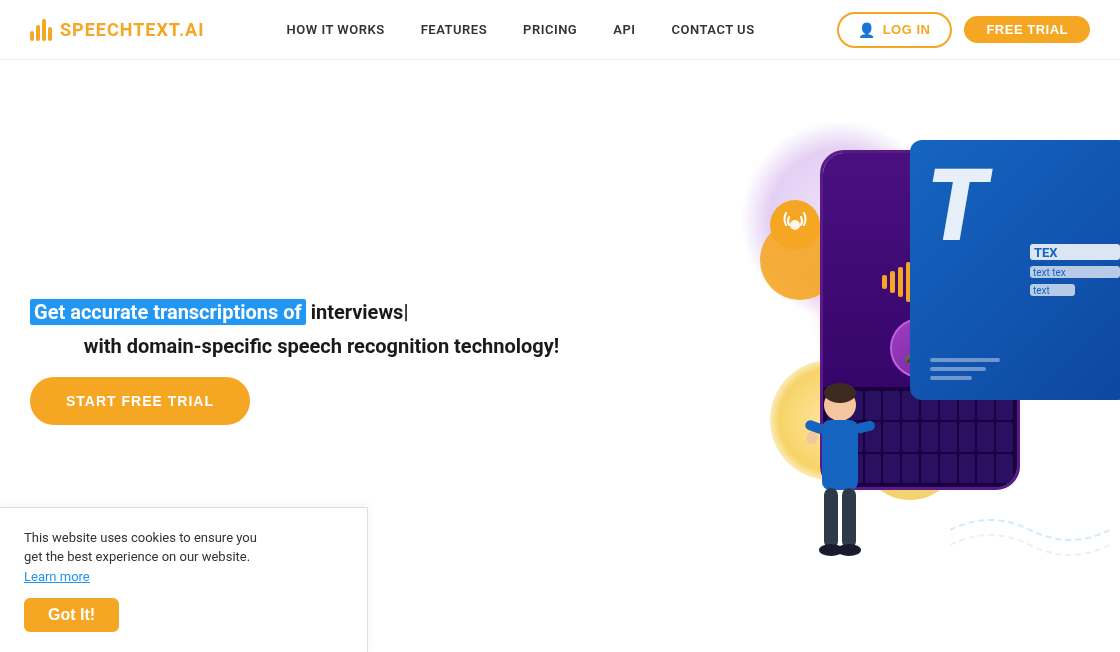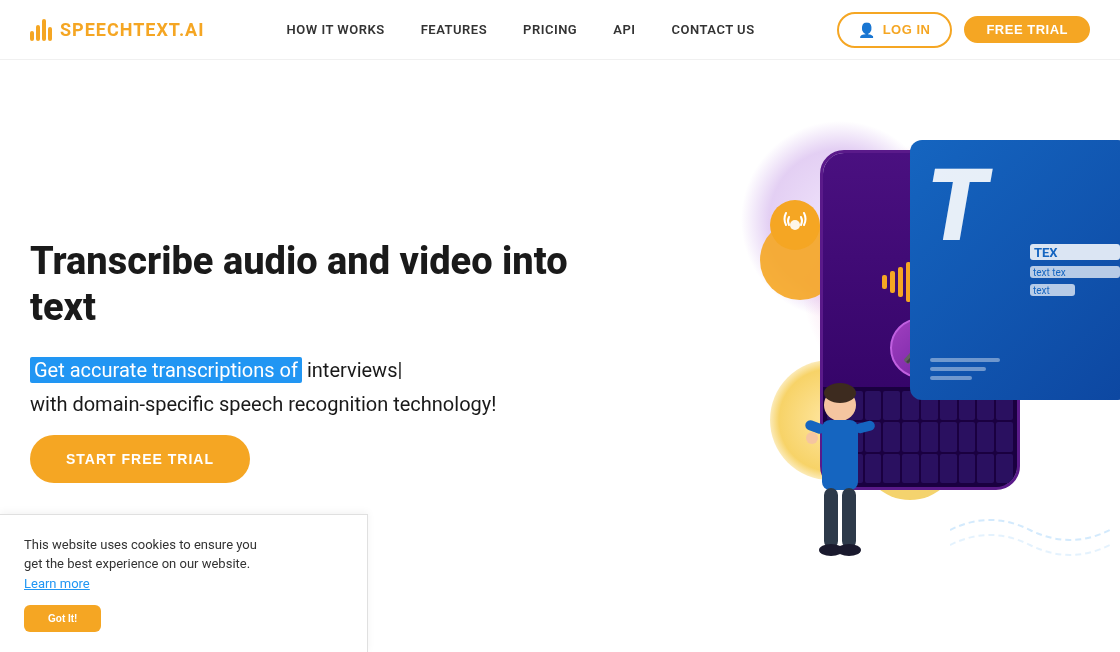--- a/index.html
+++ b/index.html
@@ -127,37 +127,39 @@
       line-height: 1.2;
       margin-bottom: 24px;
       max-width: 560px;
     }
 
     .hero-subtitle {
       font-size: 20px;
       color: #1a1a1a;
       line-height: 1.5;
       margin-bottom: 16px;
+      font-weight: bold;
     }
 
     .hero-subtitle .highlight {
       background: #2196f3;
       color: #fff;
       padding: 1px 4px;
       border-radius: 2px;
     }
 
     .hero-subtitle .normal {
       color: #1a1a1a;
     }
 
     .hero-subtitle-line2 {
       font-size: 20px;
       color: #1a1a1a;
       margin-top: 4px;
+      text-align: center;
     }
 
     .btn-start-trial {
       padding: 16px 36px;
       background: #f5a623;
       border: none;
       border-radius: 30px;
       color: #fff;
       font-size: 14px;
       font-weight: 700;
@@ -432,21 +434,21 @@
       text-decoration: underline;
       cursor: pointer;
     }
 
     .btn-got-it {
       padding: 8px 24px;
       background: #f5a623;
       border: none;
       border-radius: 6px;
       color: #fff;
-      font-size: 10px;
+      font-size: 16px;
       font-weight: 600;
       cursor: pointer;
     }
 
     
     .deco-curves {
       position: absolute;
       right: 30px;
       bottom: 20px;
       z-index: 2;
@@ -481,21 +483,20 @@
     <button class="btn-login">
       <span style="font-size:14px;">👤</span>
       <span>LOG IN</span>
     </button>
     <button class="btn-free-trial">FREE TRIAL</button>
   </div>
 </nav>
 
 <section class="hero">
   <div class="hero-content">
-    <h1 class="hero-title">Transcribe audio and video into text</h1>
     <div class="hero-subtitle">
       <span class="highlight">Get accurate transcriptions of</span><span class="normal"> interviews|</span>
       <div class="hero-subtitle-line2">with domain-specific speech recognition technology!</div>
     </div>
     <button class="btn-start-trial">START FREE TRIAL</button>
   </div>
 
   <div class="hero-illustration">
 
     <div class="blob-purple"></div>

